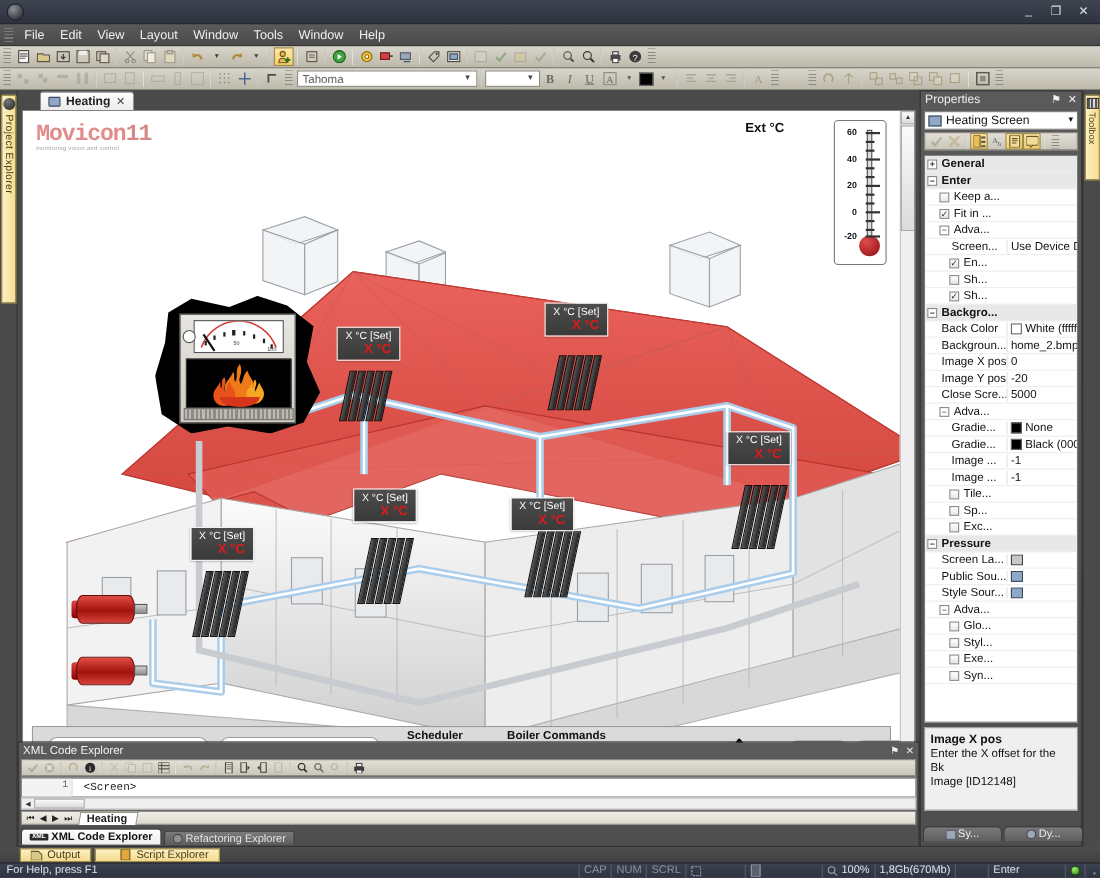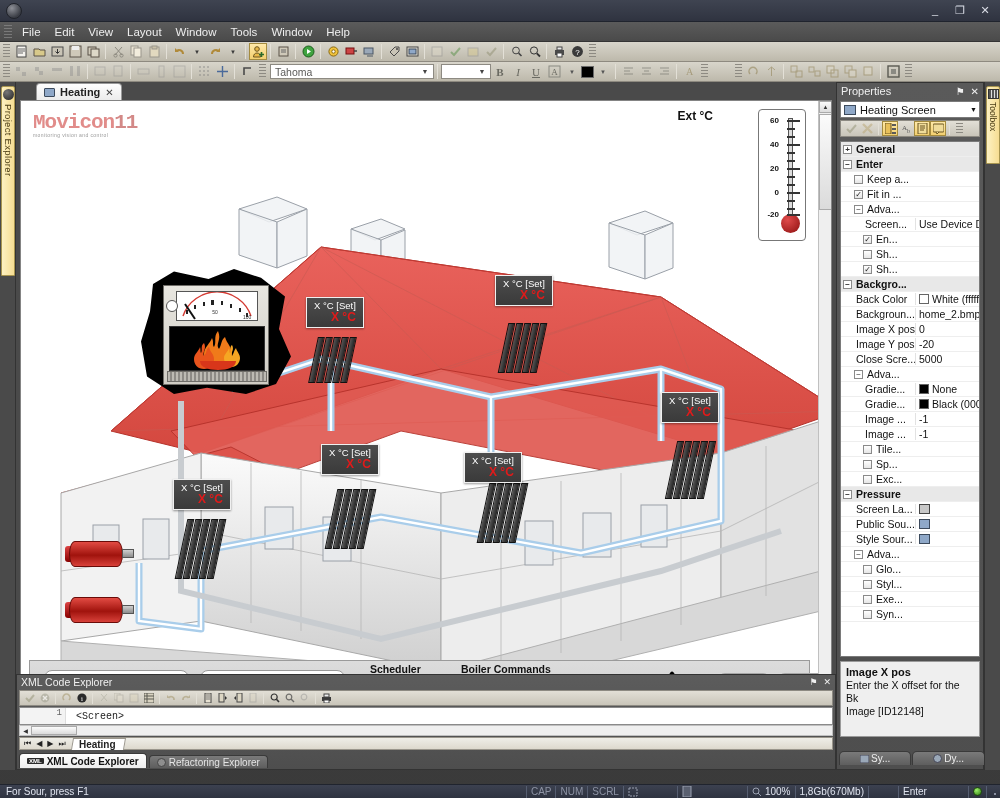--- a/index.html
+++ b/index.html
@@ -1569,23 +1569,37 @@
         <div class="xmtab">
           <svg width="9" height="9">
               <circle cx="4.5" cy="4.5" r="4" fill="#8e8e8e" stroke="#444"></circle>
             </svg>
           <span>Refactoring Explorer</span>
         </div>
       </div>
     </div>
   </div>
 
+  <div class="dockbar">
+    <div class="dockbtn">
+      <svg width="11" height="10">
+          <path d="M0 2h7l3 3v5H0z" fill="#d8c98a" stroke="#6a5520"></path>
+        </svg>
+      <span>Output</span>
+    </div>
+    <div class="dockbtn" style="padding-left:22px">
+      <svg width="11" height="10">
+          <rect x="1" y="0" width="8" height="10" fill="#e2a83a" stroke="#6a5520"></rect>
+        </svg>
+      <span>Script Explorer</span>
+    </div>
+  </div>
 
   <div class="statusbar">
-    <div class="sb-help">For Sour, press F1</div>
+    <div class="sb-help">For Help, press F1</div>
     <div style="flex:1"></div>
     <div class="sb-cell sb-dim">CAP</div>
     <div class="sb-cell sb-dim">NUM</div>
     <div class="sb-cell sb-dim">SCRL</div>
     <div class="sb-cell" style="width:54px">
       <svg width="10" height="10">
           <rect x="1" y="1" width="8" height="8" fill="none" stroke="#9aa0b0" stroke-dasharray="2 1"></rect>
         </svg>
     </div>
     <div class="sb-cell" style="width:70px">

